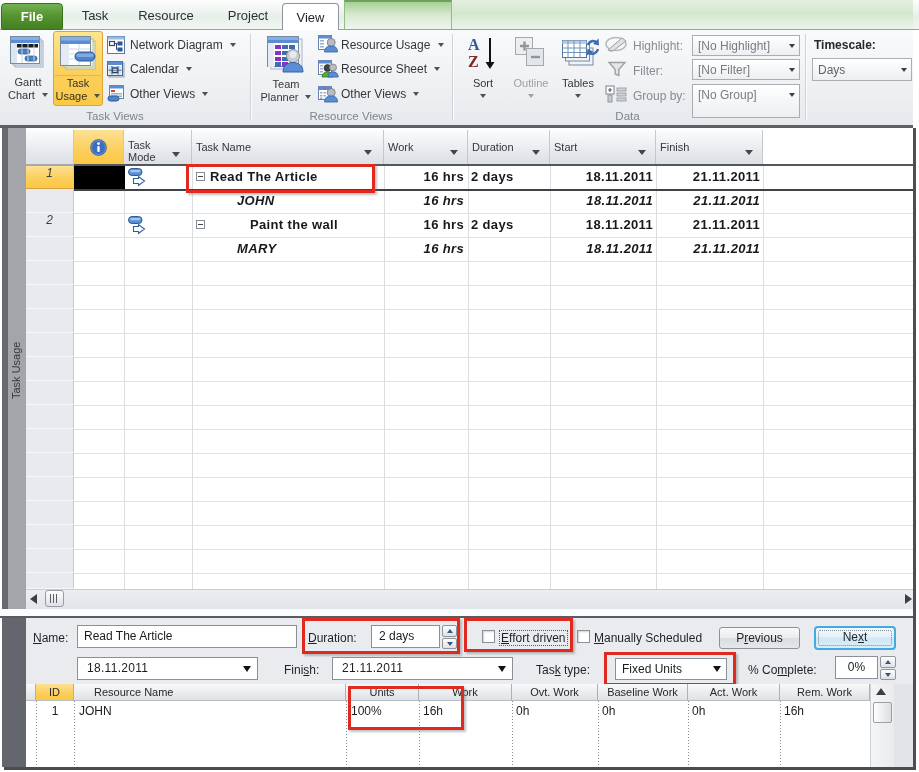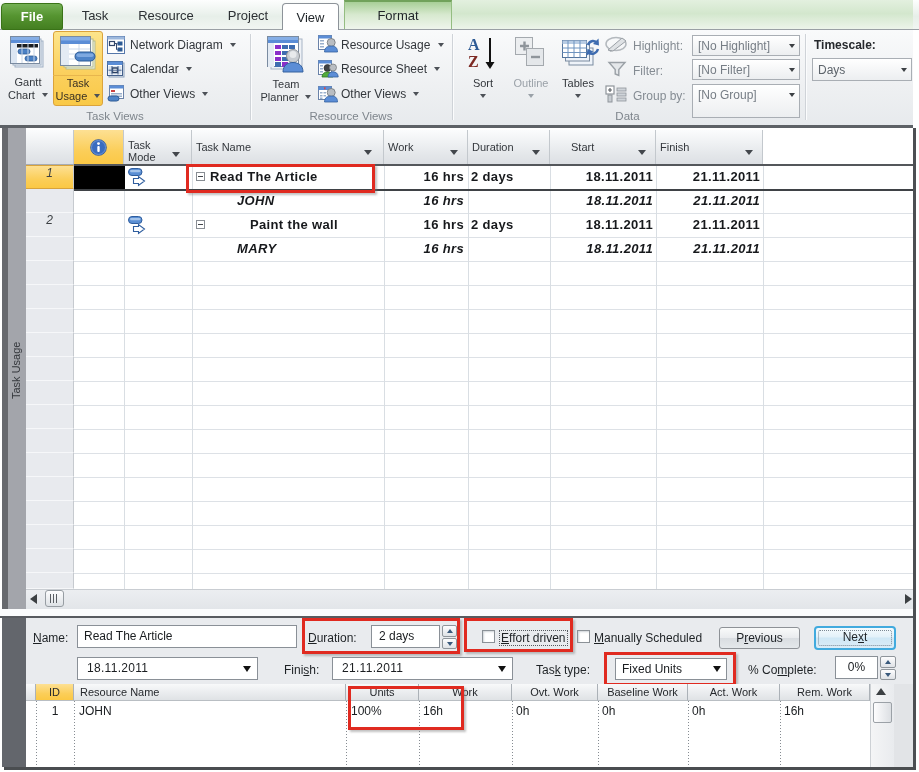--- a/index.html
+++ b/index.html
@@ -55,21 +55,20 @@
 <body>
 <div id="root">
 
   <div class="abs" id="tabrow"></div>
   <div class="abs" id="tabgreen"></div>
   <div class="abs" id="fmttab"></div>
   <div class="abs" id="tabline"></div>
   <div class="abs tab" style="left:60px;width:70px;">Task</div>
   <div class="abs tab" style="left:131px;width:70px;">Resource</div>
   <div class="abs tab" style="left:213px;width:70px;">Project</div>
-  <div class="abs tab" style="left:344px;width:108px;color:#1f2428;">Format</div>
   <div class="abs" id="filetab">File</div>
   <div class="abs" id="viewtab">View</div>
 
   <div class="abs" id="ribbon"></div>
   <div class="abs" id="ribbonbot"></div>
   <div class="abs gsep" style="left:250px;"></div>
   <div class="abs gsep" style="left:452px;"></div>
   <div class="abs gsep" style="left:805px;"></div>
   <div class="abs glabel" style="left:10px;width:210px;">Task Views</div>
   <div class="abs glabel" style="left:255px;width:192px;">Resource Views</div>
@@ -298,21 +297,21 @@
     </div>
   <div class="abs hcell" style="left:384px;width:84px;">
       <span class="ht" style="top:11px;">Work</span>
       <span class="ha" style="left:66px;top:20px;"></span>
     </div>
   <div class="abs hcell" style="left:468px;width:82px;">
       <span class="ht" style="top:11px;">Duration</span>
       <span class="ha" style="left:64px;top:20px;"></span>
     </div>
   <div class="abs hcell" style="left:550px;width:106px;">
-      <span class="ht" style="top:11px;margin-left:17px;">Start</span>
+      <span class="ht" style="top:11px;">Start</span>
       <span class="ha" style="left:88px;top:20px;"></span>
     </div>
   <div class="abs hcell" style="left:656px;width:107px;">
       <span class="ht" style="top:11px;">Finish</span>
       <span class="ha" style="left:89px;top:20px;"></span>
     </div>
   <div id="tablebody">
 <div class="abs" style="left:74px;top:165px;width:839px;height:424px;background:#fff;"></div>
 <div class="abs" style="left:74px;top:189px;width:839px;height:1px;background:#dde1e6;"></div>
 <div class="abs" style="left:74px;top:213px;width:839px;height:1px;background:#dde1e6;"></div>
@@ -446,21 +445,21 @@
         <span class="sarr" style="top:3px;border-top:4px solid #39597c;left:4px;"></span>
       </div>
 <div class="abs redbox" style="left:302px;top:618px;width:158px;height:36px;"></div>
 <div class="abs redbox" style="left:464px;top:618px;width:109px;height:34px;"></div>
 <div class="abs redbox" style="left:604px;top:652px;width:132px;height:34px;"></div>
 </div>
   <div id="resgrid">
 <div class="abs" style="left:26px;top:701px;width:844px;height:66px;background:#fff;"></div>
 <div class="abs ghcell" style="left:26px;width:10px;"></div>
 <div class="abs ghcell" style="left:36px;width:38px;background:linear-gradient(#fde093,#fbce59 60%,#fbc844);">ID</div>
-<div class="abs ghcell" style="left:74px;width:272px;text-align:left;padding-left:6px;">Resource Name</div>
+<div class="abs ghcell" style="left:74px;width:272px;text-align:left;padding-left:20px;">Resource Name</div>
 <div class="abs ghcell" style="left:346px;width:73px;">Units</div>
 <div class="abs ghcell" style="left:419px;width:93px;">Work</div>
 <div class="abs ghcell" style="left:512px;width:86px;">Ovt. Work</div>
 <div class="abs ghcell" style="left:598px;width:90px;">Baseline Work</div>
 <div class="abs ghcell" style="left:688px;width:92px;">Act. Work</div>
 <div class="abs ghcell" style="left:780px;width:90px;">Rem. Work</div>
 <div class="abs dotv" style="left:36px;"></div>
 <div class="abs dotv" style="left:74px;"></div>
 <div class="abs dotv" style="left:346px;"></div>
 <div class="abs dotv" style="left:419px;"></div>

